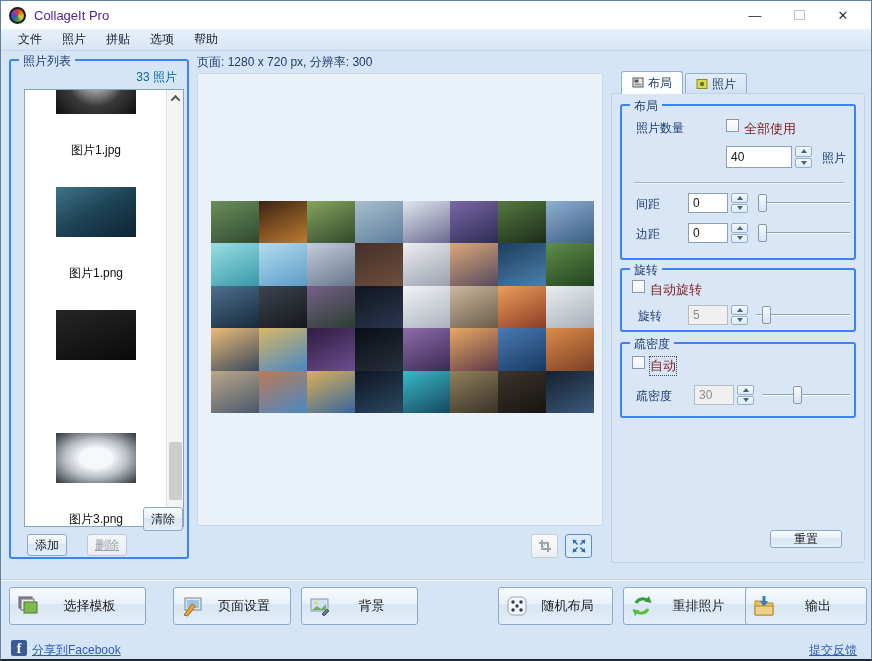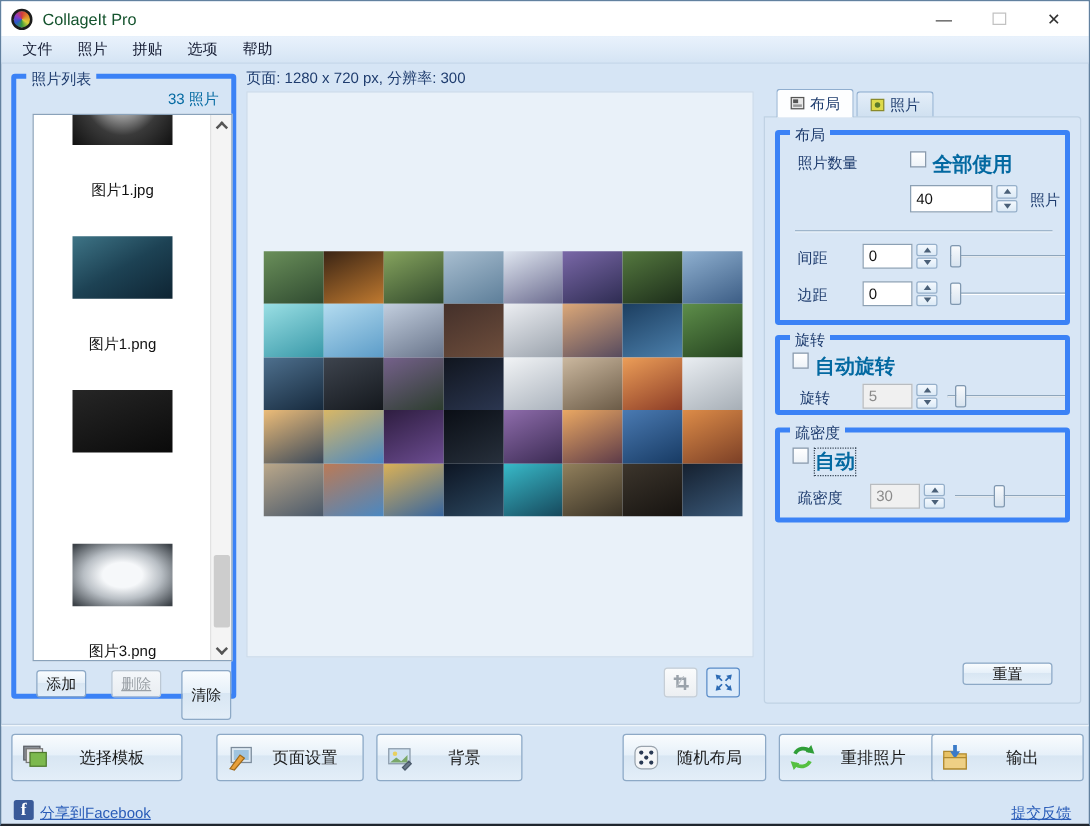--- a/index.html
+++ b/index.html
@@ -6,43 +6,43 @@
   body { font-family:"Liberation Sans", sans-serif; background:#9aa7b5; }
   #window { position:relative; width:872px; height:661px; background:#d6e5f5;
             border:1px solid #62819f; border-bottom:2px solid #20262e; overflow:hidden; }
 
   
   .titlebar { position:absolute; top:0; left:0; right:0; height:28px; background:#ffffff;
               display:flex; align-items:center; }
   .app-icon { width:17px; height:17px; border-radius:50%; margin-left:8px;
               background:conic-gradient(#d23a3a,#e08a2a,#d8d03a,#3a9a3a,#2a5ac8,#8a3ac8,#d23a3a);
               border:2px solid #1c1c1c; }
-  .title-text { margin-left:8px; font-size:13px; color:#14532d; }
+  .title-text { margin-left:8px; font-size:13px; color:#4c1d95; }
   .win-controls { position:absolute; right:6px; top:0; height:28px; display:flex; }
   .win-btn { width:44px; height:28px; display:flex; align-items:center; justify-content:center;
              font-size:13px; color:#333; }
   .max-box { width:11px; height:10px; border:1px solid #c2c2c2; }
 
   
   .menubar { position:absolute; top:28px; left:0; right:0; height:22px;
              background:linear-gradient(#e9f2fc,#d5e4f4); border-bottom:1px solid #c6d7ea;
              display:flex; align-items:center; padding-left:7px; }
   .menu-item { padding:3px 10px; font-size:12px; color:#151c33; }
 
   
-  .groupbox { position:absolute; border:4px solid #3b82f6; border-radius:3px; }
+  .groupbox { position:absolute; border:2px solid #3b82f6; border-radius:3px; }
   .gb-title { position:absolute; top:-8px; left:8px; background:#d6e5f5; padding:0 4px;
               font-size:12px; color:#1e3c6e; white-space:nowrap; }
   .btn { background:linear-gradient(#f9fcfe,#e6f0f9 45%,#d8e6f3 46%,#e3eef8);
          border:1px solid #8da9c6; border-radius:3px; font-size:12px; color:#1a1a1a;
          display:flex; align-items:center; justify-content:center; position:absolute; }
   .btn.disabled { color:#9aa0a6; background:linear-gradient(#f4f7fa,#e9edf1); border-color:#bcc8d4; }
   .checkbox { width:13px; height:13px; background:linear-gradient(#fff,#eef3f8);
               border:1px solid #8a9aac; position:absolute; }
-  .cb-label { position:absolute; font-size:16px; color:#0369a1; white-space:nowrap;font-weight:bold; }
+  .cb-label { position:absolute; font-size:13px; color:#7f1d1d; white-space:nowrap; }
   .focus-dotted { outline:1px dotted #3a4a5a; }
   .txt { position:absolute; font-size:12px; color:#1e3c6e; white-space:nowrap; }
   .input { position:absolute; background:#fff; border:1px solid #8ba0b4; font-size:12px;
            color:#111; padding:2px 4px; font-family:"Liberation Sans",sans-serif; }
   .input:disabled { background:#f0f0f0; color:#8a8a8a; border-color:#b8bcc0; }
   .spin { position:absolute; width:17px; display:flex; flex-direction:column; gap:1px; }
   .spin-btn { flex:1; background:linear-gradient(#f4f9fe,#dceaf6); border:1px solid #96b0ca;
               border-radius:2px; display:flex; align-items:center; justify-content:center; }
   .tri-up { width:0; height:0; border-left:3px solid transparent; border-right:3px solid transparent;
             border-bottom:4px solid #4a6078; }
@@ -161,21 +161,21 @@
           </div>
         <div class="scroll-thumb"></div>
         <div class="scroll-arrow" style="bottom:0;">
             <span class="chev-down"></span>
           </div>
       </div>
     </div>
 
     <div class="btn" style="left:16px; top:473px; width:40px; height:22px;">添加</div>
     <div class="btn disabled" style="left:76px; top:473px; width:40px; height:22px;text-decoration:underline;">删除</div>
-    <div class="btn" style="left:132px; top:473px; width:40px; height:40px;">清除</div>
+    <div class="btn" style="left:132px; top:446px; width:40px; height:24px;">清除</div>
   </div>
 
   <div class="page-info">页面: 1280 x 720 px, 分辨率: 300</div>
   <div class="preview">
     <div class="collage">
         <div style="background: linear-gradient(155deg, rgb(106, 143, 90), rgb(47, 74, 48));"></div>
         <div style="background: linear-gradient(155deg, rgb(58, 36, 20), rgb(192, 122, 48));"></div>
         <div style="background: linear-gradient(155deg, rgb(134, 164, 94), rgb(49, 73, 44));"></div>
         <div style="background: linear-gradient(155deg, rgb(168, 190, 208), rgb(93, 126, 153));"></div>
         <div style="background: linear-gradient(155deg, rgb(223, 230, 240), rgb(106, 106, 142));"></div>

